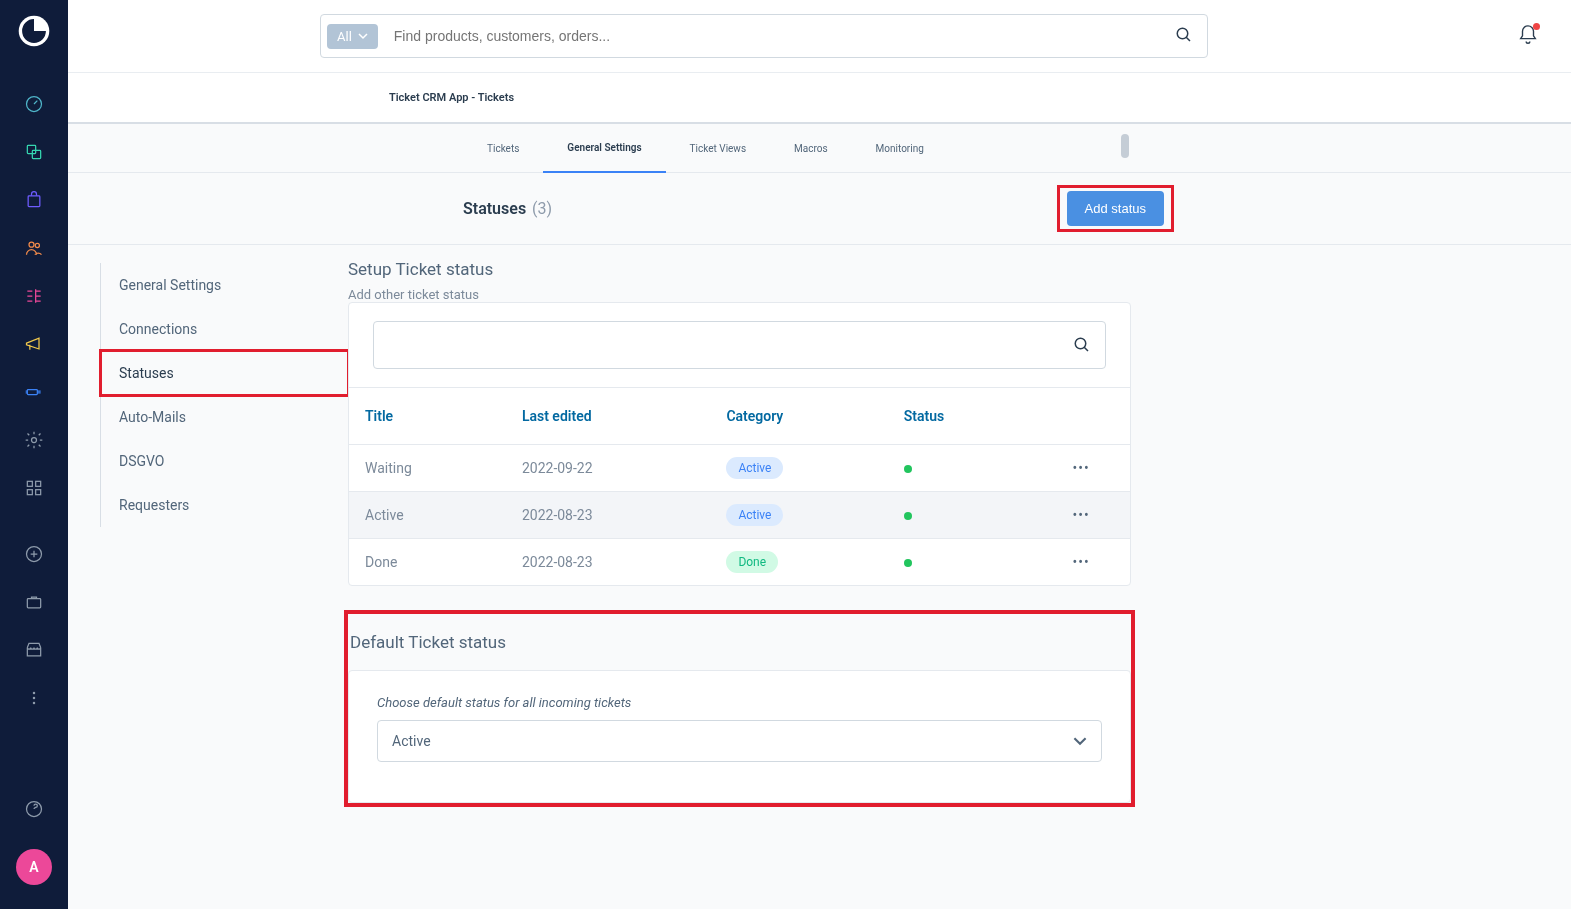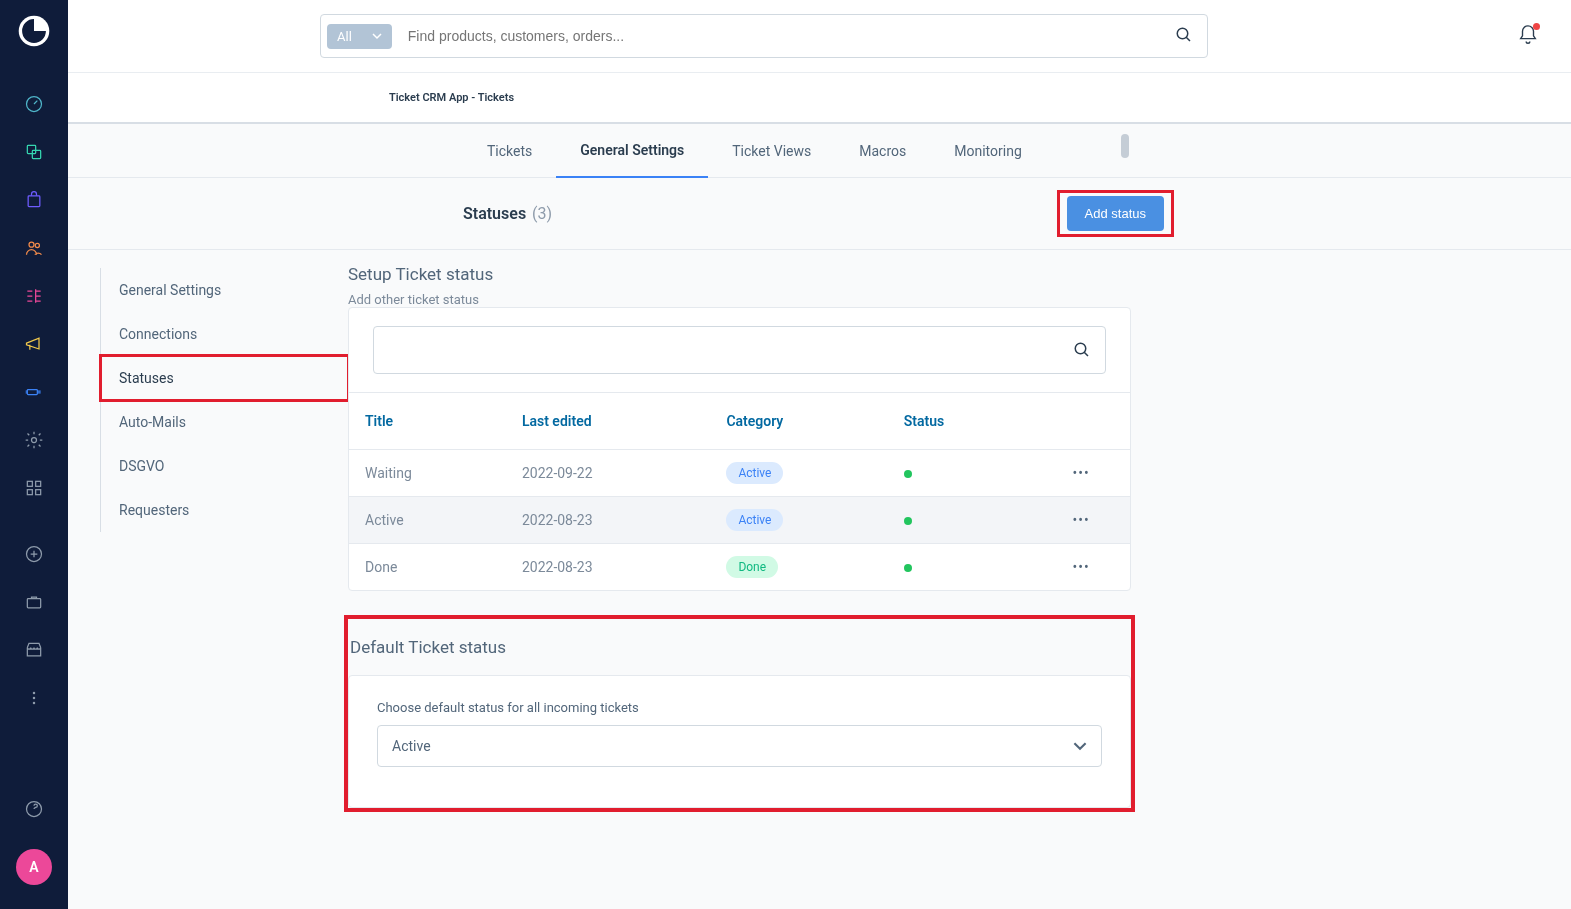--- a/index.html
+++ b/index.html
@@ -7,29 +7,29 @@
 .app { display: flex; height: 909px; width: 1571px; }
 .sidebar { width: 68px; background: #0f1c3a; display: flex; flex-direction: column; align-items: center; padding-top: 14px; }
 .logo { width: 34px; height: 34px; margin-bottom: 32px; }
 .nav-icon { width: 24px; height: 24px; margin: 12px 0; cursor: pointer; display: flex; align-items: center; justify-content: center; }
 .nav-icon svg { width: 20px; height: 20px; }
 .sidebar-spacer { flex: 1; }
 .avatar { width: 36px; height: 36px; border-radius: 50%; background: #ec4899; color: #fff; display: flex; align-items: center; justify-content: center; font-weight: 600; margin: 16px 0 24px; }
 .main { flex: 1; display: flex; flex-direction: column; background: #fff; overflow: hidden; }
 .topbar { display: flex; align-items: center; padding: 14px 24px 14px 252px; border-bottom: 1px solid #e9edf1; }
 .search-wrap { display: flex; align-items: center; width: 888px; border: 1px solid #d1d9e0; border-radius: 4px; height: 44px; }
-.search-filter { margin: 6px; padding: 5px 10px; background: #b2c4d6; color: #fff; border-radius: 4px; display: flex; align-items: center; gap: 20px; font-size: 13px; }
+.search-filter { margin: 6px; padding: 5px 10px; background: #b2c4d6; color: #fff; border-radius: 4px; display: flex; align-items: center; gap: 6px; font-size: 13px; }
 .search-input { flex: 1; border: none; outline: none; padding: 10px; font-size: 14px; color: #737373; }
 .search-icon { padding: 0 14px; cursor: pointer; }
 .notif { margin-left: auto; margin-right: 8px; position: relative; cursor: pointer; }
 .notif .dot { position:absolute; top:-1px; right:-1px; width:7px; height:7px; border-radius:50%; background:#ef4444; }
 .page-title { padding: 18px 0 18px 321px; font-size: 11px; font-weight: 600; color: #2b3d4f; border-bottom: 2px solid #d8dee5; }
 .content { flex: 1; background: #f9fafb; overflow-y: auto; }
 .tabs { display: flex; border-bottom: 1px solid #e5e9ee; padding-left: 395px; align-items: center; position:relative; }
-.tab { padding: 18px 24px; color: #52667a; cursor: pointer; font-size: 14px; }
+.tab { padding: 18px 24px; color: #52667a; cursor: pointer; font-size: 10px; }
 .tab.active { color: #2b3d4f; font-weight: 600; border-bottom: 2px solid #3b82f6; margin-bottom: -1px; }
 .scroll-thumb { position:absolute; right:442px; width:8px; height:24px; background:#c5cdd6; border-radius:4px; top:10px; }
 .subhead { display: flex; align-items: center; padding: 14px 399px 14px 395px; border-bottom: 1px solid #e5e9ee; }
 .subhead-title { font-weight: 600; color: #2b3d4f; font-size: 16px; }
 .subhead-count { color: #8e9bab; margin-left: 6px; font-size: 16px; }
 .add-btn { margin-left: auto; background: #4a90e2; color: #fff; border: none; padding: 10px 18px; border-radius: 4px; font-size: 13px; cursor: pointer; }
 .body-row { display: flex; }
 .side-nav { width: 280px; padding: 18px 0 0 32px; }
 .side-nav-list { border-left: 1px solid #d8dee5; }
 .side-nav-item { padding: 14px 18px; color: #52667a; cursor: pointer; }
@@ -44,21 +44,21 @@
 table { width: 100%; border-collapse: collapse; }
 th { text-align: left; padding: 20px 16px; font-weight: 600; color: #0369a1; border-top: 1px solid #e5e9ee; font-size: 14px; }
 td { padding: 12px 16px; border-top: 1px solid #e5e9ee; color: #7c8a9a; font-size: 14px; }
 tr.hover-row { background: #f3f5f8; }
 .badge { display: inline-block; padding: 4px 12px; border-radius: 12px; font-size: 12px; }
 .badge-blue { background: #dbeafe; color: #3b82f6; }
 .badge-green { background: #d1fae5; color: #10b981; }
 .status-dot { width: 8px; height: 8px; border-radius: 50%; background: #22c55e; display: inline-block; }
 .row-menu { cursor:pointer; color:#52667a; letter-spacing:1px; text-align:center; }
 .default-card { background: #fff; border: 1px solid #e5e9ee; border-radius: 4px; margin-top: 18px; padding: 24px 28px 40px; }
-.field-label { font-size: 13px; color: #52667a; margin-bottom: 10px; }
+.field-label { font-size: 13px; color: #52667a; margin-bottom: 10px; font-style: italic; }
 .select { border: 1px solid #d1d9e0; border-radius: 4px; padding: 12px 14px; display: flex; align-items: center; justify-content: space-between; cursor: pointer; color:#52667a; }
 .hl-red { outline: 3px solid #e11d2e; outline-offset: -1px; }
 .hl-red-thick { outline: 4px solid #e11d2e; }
 </style>
 </head>
 <body>
 
 <div class="app">
   <div class="sidebar">
     <div class="logo">

